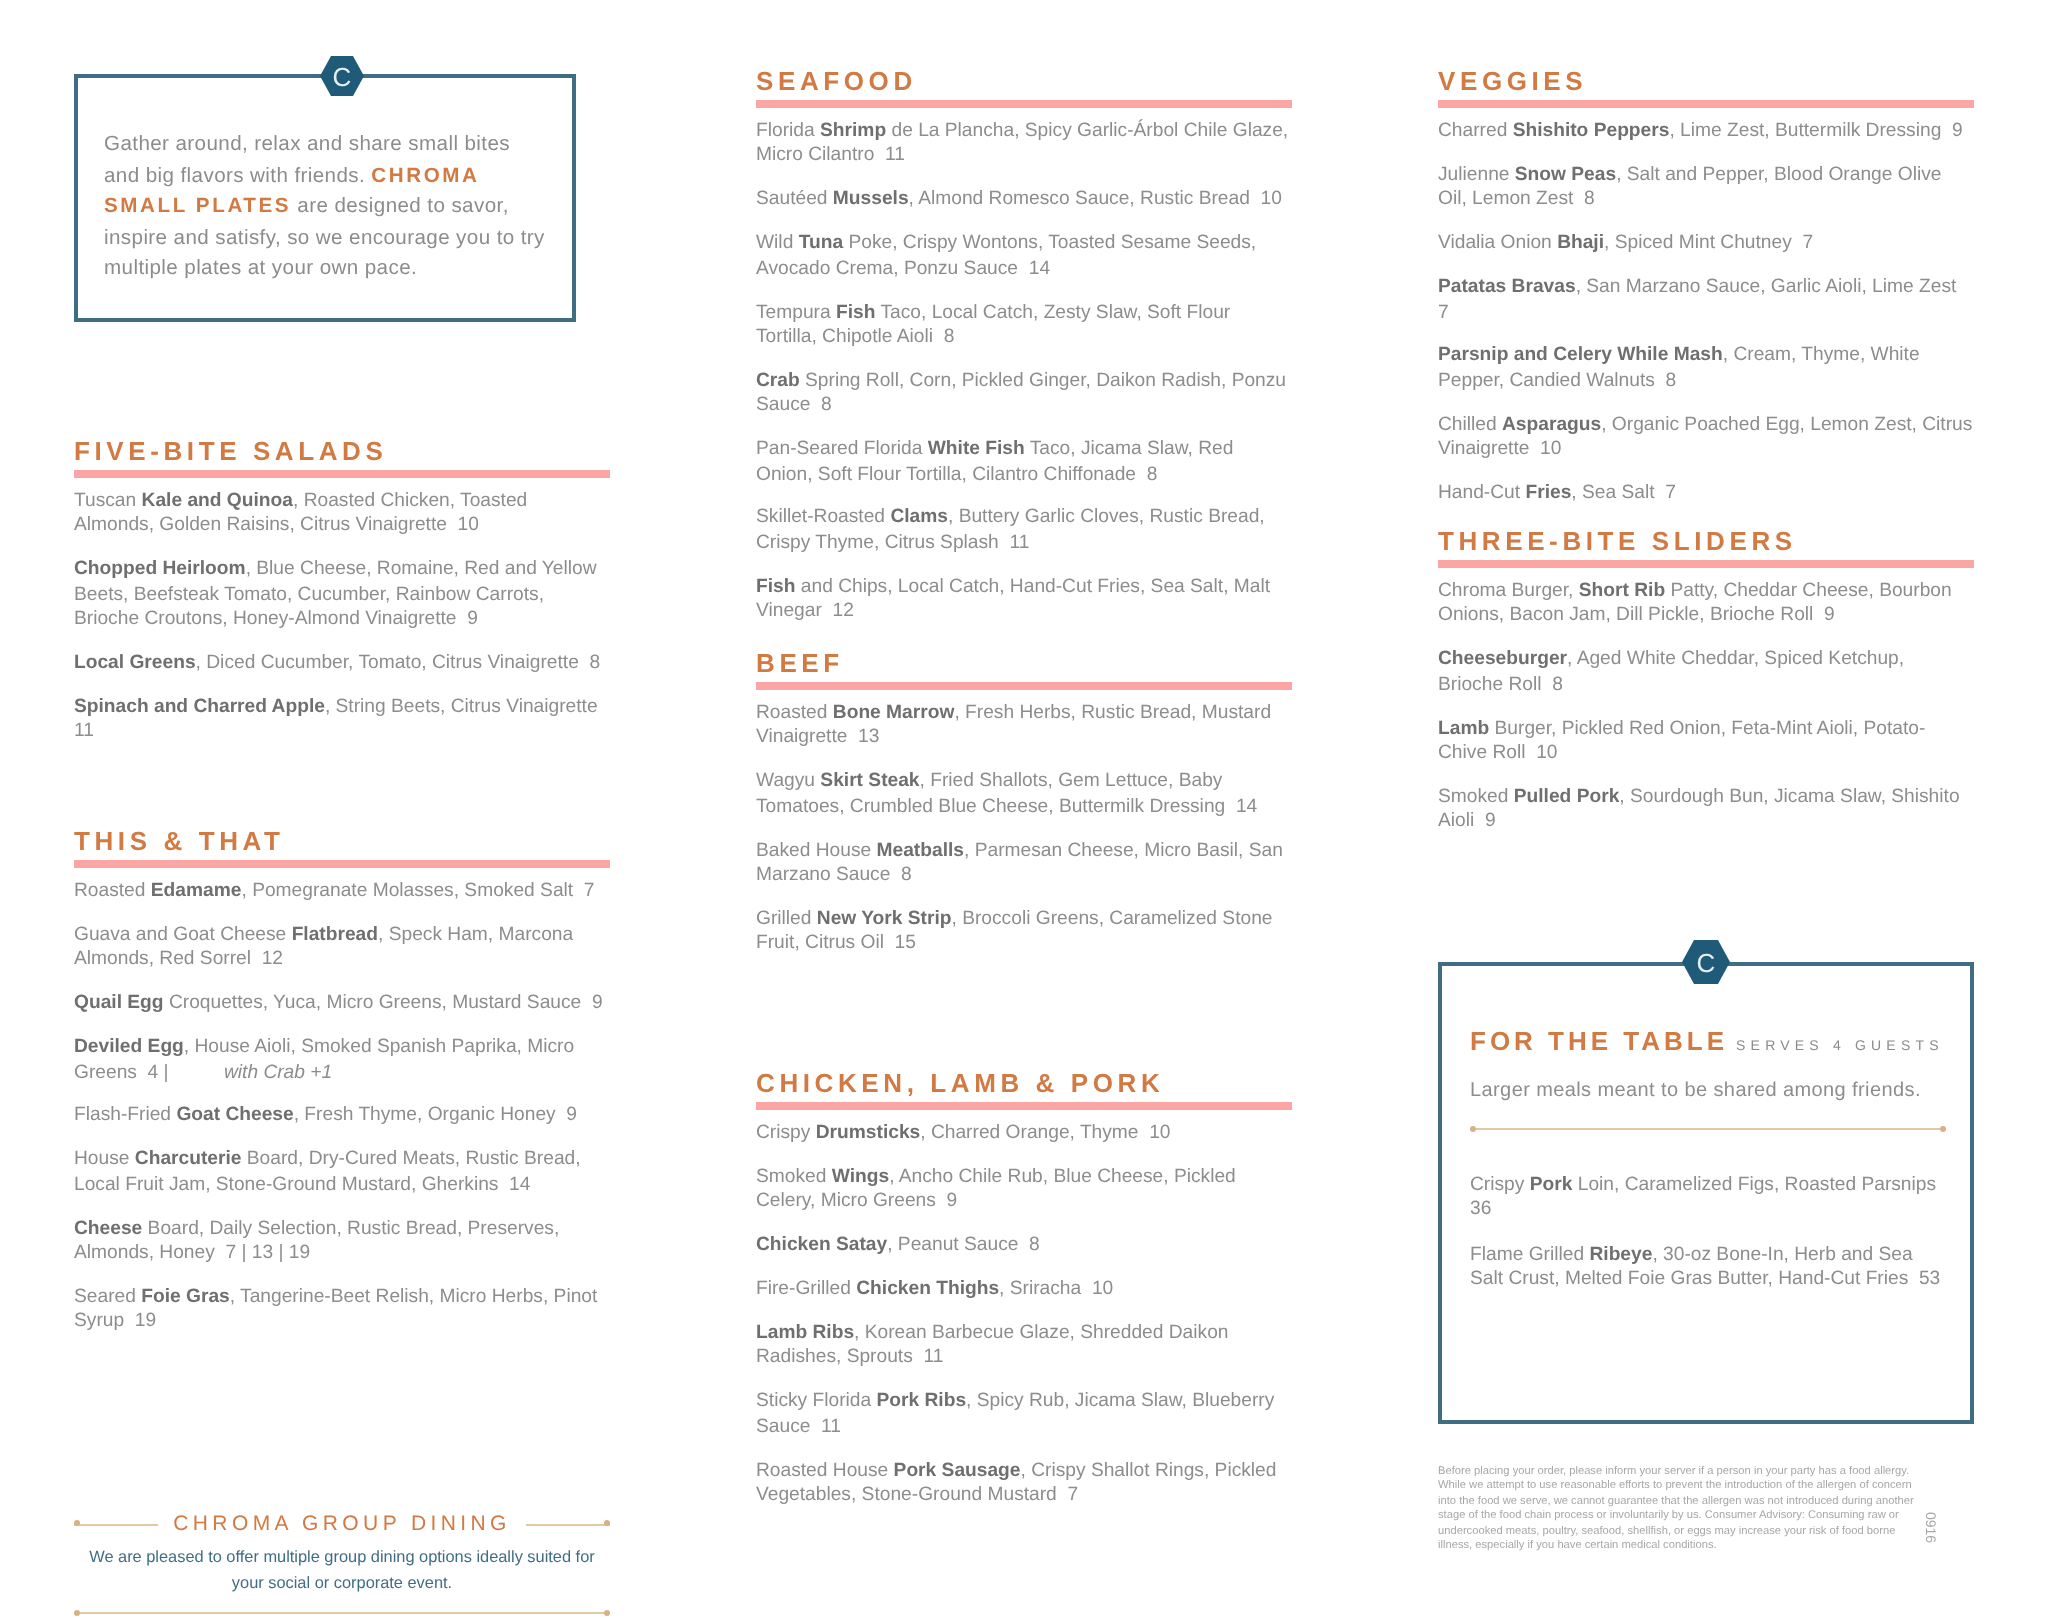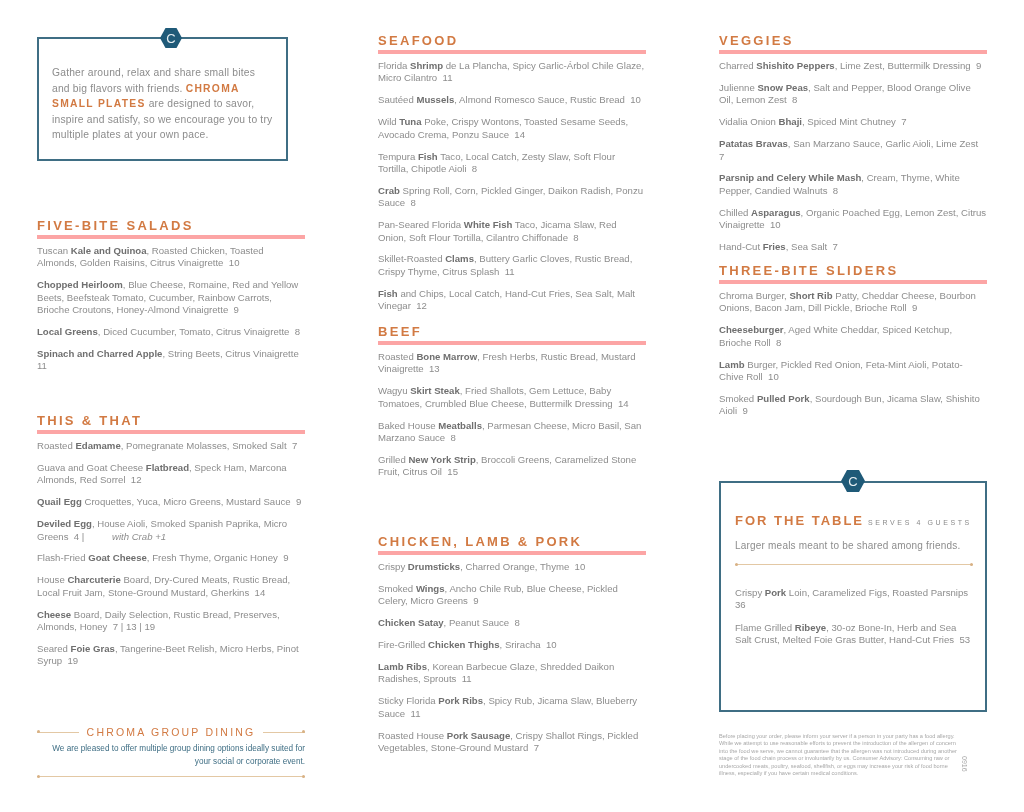--- a/index.html
+++ b/index.html
@@ -28,21 +28,21 @@
   .sec-title {
     font-size: 13px; font-weight: bold; letter-spacing: 2.3px;
     color: #d27a43; padding-bottom: 2px;
     border-bottom: 4px solid #fca5a5;
     margin-bottom: 6px;
   }
   .item { font-size: 9.6px; line-height: 12.4px; color: #8d8d8d; margin-bottom: 9.5px; }
   .item b { color: #6f6f6f; font-weight: bold; }
   .item i { font-style: italic; margin-left: 25px; }
 
-  .group-dining { position: absolute; left: 37px; top: 726px; width: 268px; text-align: right; }
+  .group-dining { position: absolute; left: 37px; top: 756px; width: 268px; text-align: center; }
   .gd-title-row { display: flex; align-items: center; gap: 8px; }
   .gd-line { flex: 1; height: 1px; background: #e3c8a4; position: relative; }
   .gd-line.left::before, .gd-line.right::after, .gd-bottom::before, .gd-bottom::after {
     content: ""; position: absolute; top: -1.5px; width: 3px; height: 3px; border-radius: 50%; background: #d8b184;
   }
   .gd-line.left::before { left: 0; }
   .gd-line.right::after { right: 0; }
   .gd-title { font-size: 10.5px; letter-spacing: 2.2px; color: #d27a43; white-space: nowrap; }
   .gd-text { font-size: 8.2px; line-height: 12.5px; color: #3f6e84; margin-top: 5px; }
   .gd-bottom { height: 1px; background: #e3c8a4; margin-top: 8px; position: relative; }

